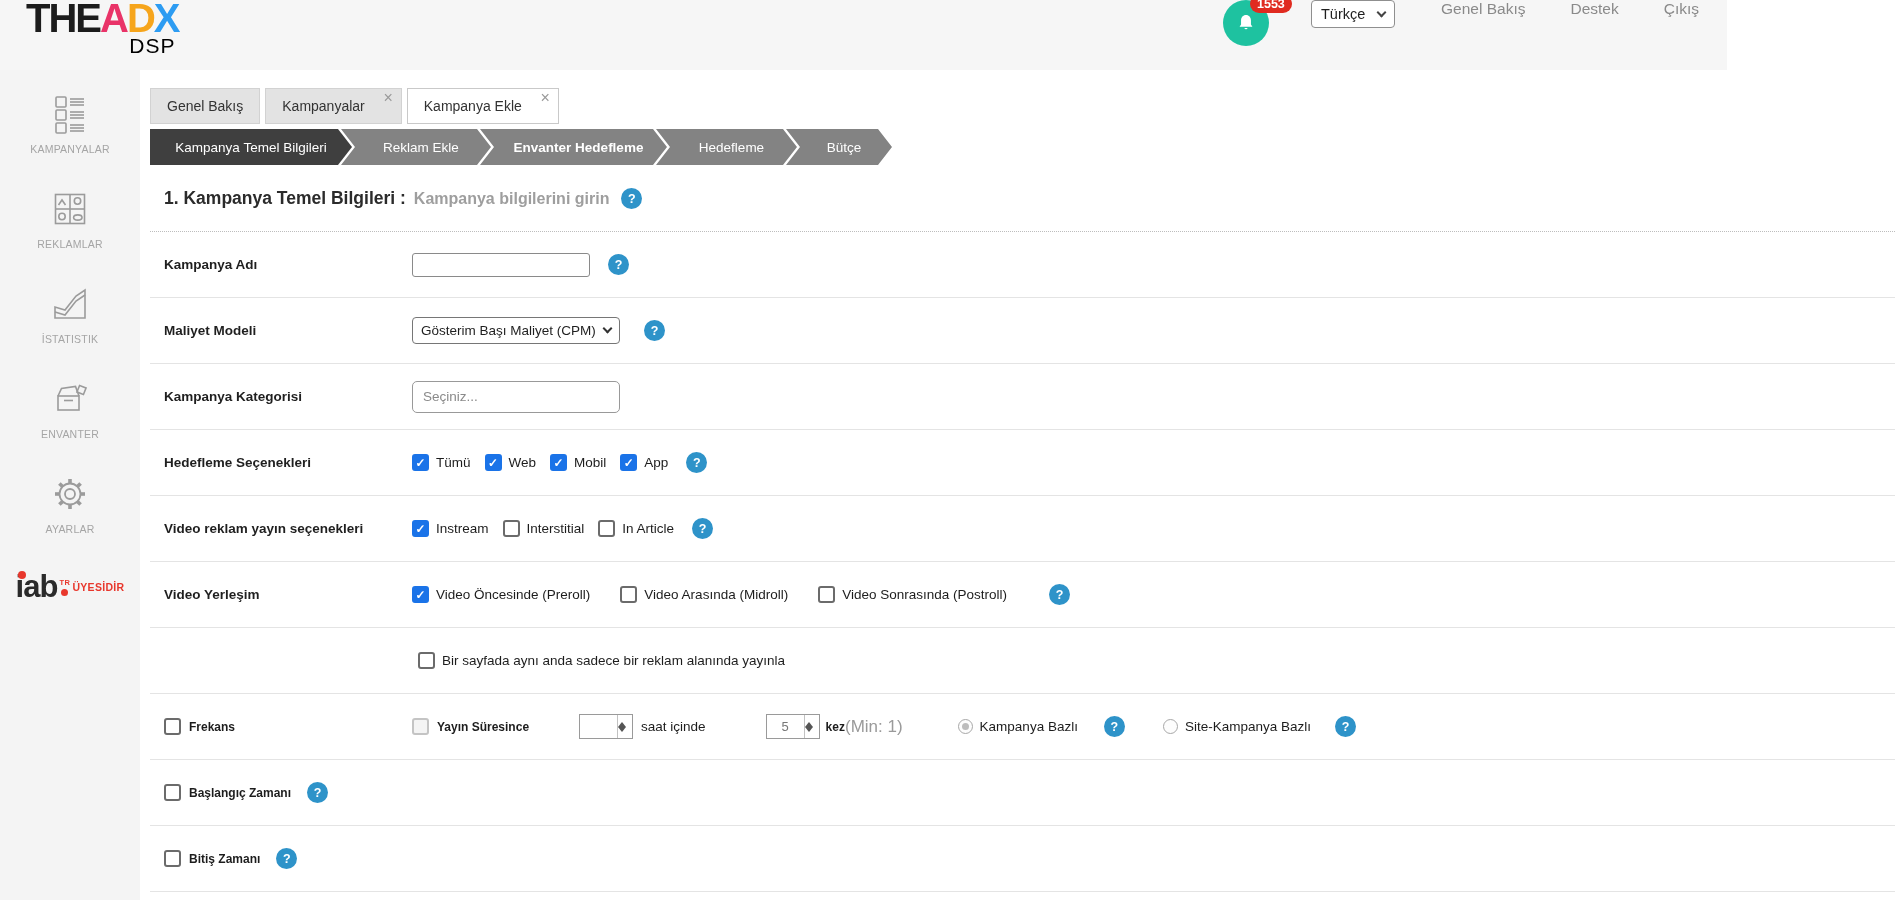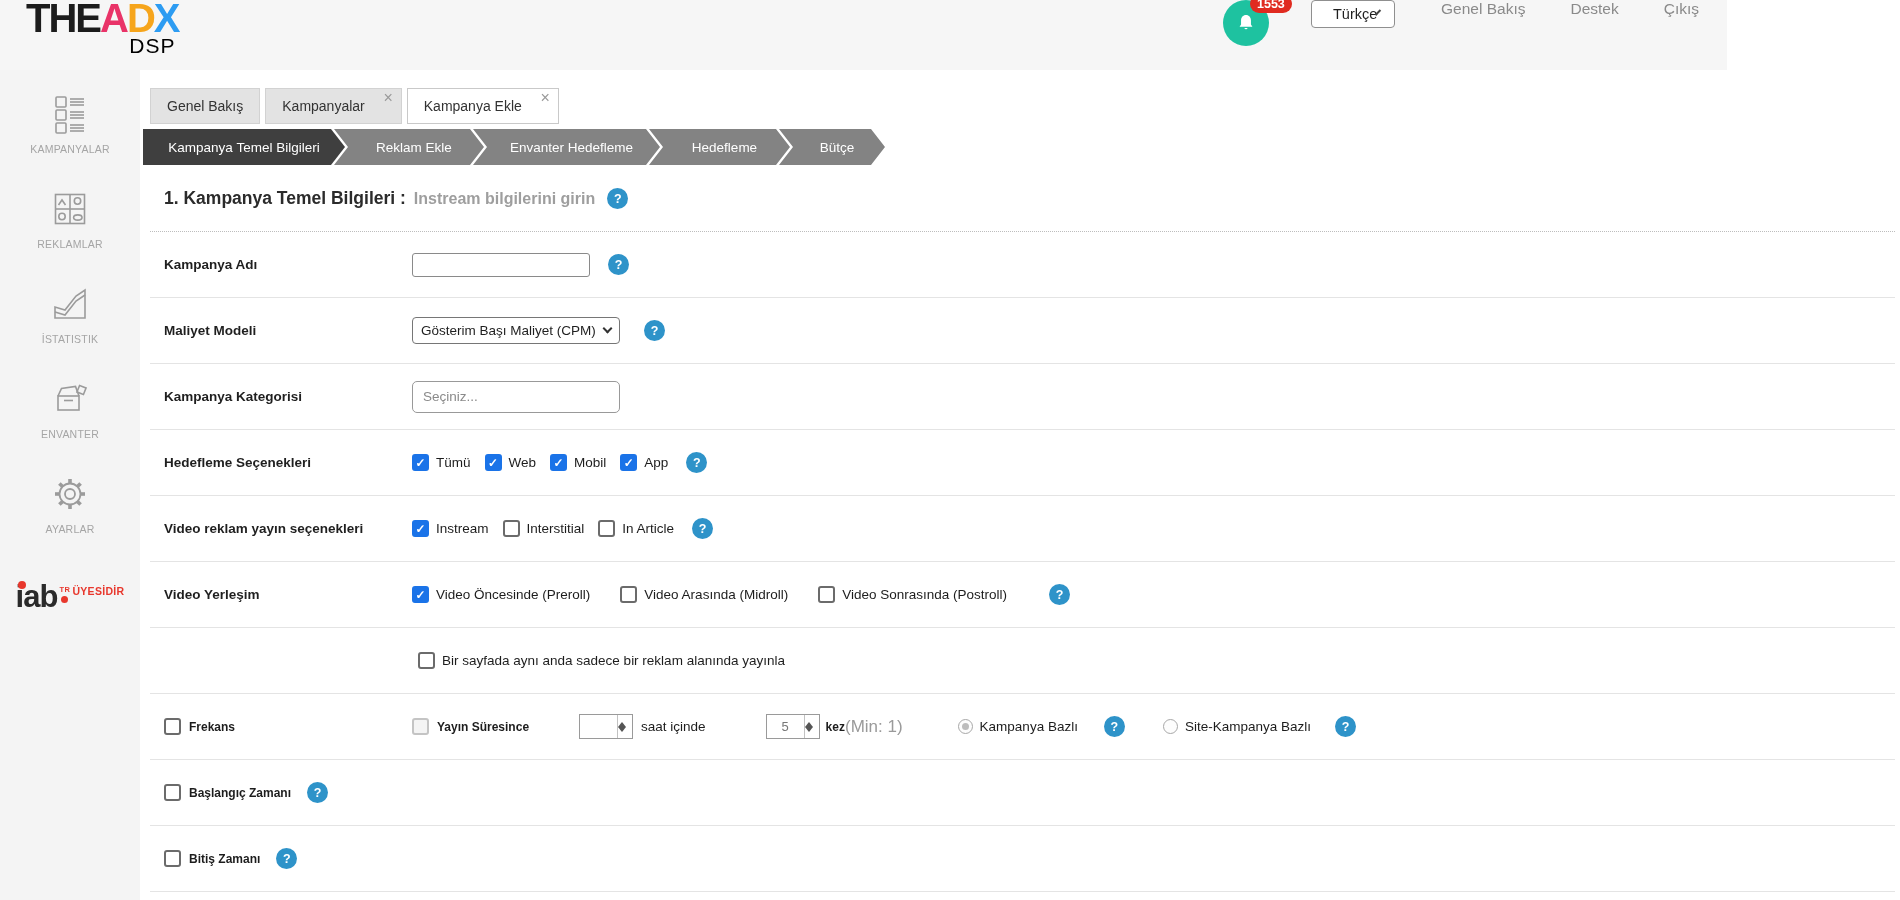--- a/index.html
+++ b/index.html
@@ -23,68 +23,68 @@
 
   .bell-wrap { margin-left:auto; position:relative; width:46px; height:46px; cursor:pointer; }
   .bell-circle { width:46px; height:46px; border-radius:50%; background:#1ec2a0; display:flex; align-items:center; justify-content:center; }
   .badge {
     position:absolute; top:-5px; left:27px; background:#e02b20; color:#fff;
     font-size:12.5px; font-weight:bold; padding:2px 7px; border-radius:11px; white-space:nowrap;
   }
   .lang {
     margin-left:42px; width:84px; height:28px; background:#fff;
     border:1px solid #8f8f8f; border-radius:4px; display:flex; align-items:center;
-    justify-content:space-between; padding:0 21px; font-size:14.5px; color:#1f1f1f; cursor:pointer;
+    justify-content:space-between; padding:0 9px; font-size:14.5px; color:#1f1f1f; cursor:pointer;
   }
   .chev { width:7px; height:7px; border-right:2px solid #444; border-bottom:2px solid #444; transform:rotate(45deg); margin-top:-4px; }
   .hmenu { display:flex; gap:45px; margin-left:46px; margin-right:28px; }
   .hmenu a { font-size:15.5px; color:#8a8a8a; text-decoration:none; cursor:pointer; white-space:nowrap; }
 
   
   .sidebar {
     position:absolute; top:70px; left:0; width:140px; bottom:0;
     background:#f4f4f4; display:flex; flex-direction:column; align-items:center;
   }
   .side-item { margin-top:22px; height:73px; display:flex; flex-direction:column; align-items:center; cursor:pointer; }
   .side-label { font-size:10.5px; color:#a5a5a5; margin-top:7px; letter-spacing:0.2px; white-space:nowrap; }
   .side-icon { display:block; }
 
-  .iab { display:flex; align-items:flex-start; margin-top:40px; position:relative; }
+  .iab { display:flex; align-items:center; margin-top:30px; position:relative; }
   .iab-word { font-size:31px; font-weight:bold; color:#2a2a2a; letter-spacing:-1px; line-height:0.8; position:relative; }
   .iab-idot { position:absolute; left:2px; top:-4px; width:8px; height:8px; border-radius:50%; background:#e8372c; }
   .iab-side { display:flex; flex-direction:column; align-items:center; margin-left:2px; }
   .iab-tr { font-size:7.5px; color:#e8372c; font-weight:bold; letter-spacing:0.5px; }
   .iab-period { width:7px; height:7px; border-radius:50%; background:#e8372c; margin-top:2px; }
   .iab-member { font-size:10.5px; color:#e8372c; font-weight:bold; margin-left:2px; letter-spacing:0.3px; }
 
   
   .main { position:absolute; top:70px; left:140px; right:0; bottom:0; background:#fff; }
 
   .tabbar { position:absolute; top:18px; left:10px; display:flex; }
   .tab {
     height:36px; background:#e3e3e3; border:1px solid #d2d2d2; display:flex; align-items:center;
     padding:0 16px; font-size:14px; color:#333; margin-right:5px; position:relative; cursor:pointer;
   }
   .tab.has-close { padding-right:36px; }
   .tab.active { background:#ffffff; border-color:#c9c9c9; }
   .tab-close { position:absolute; top:1px; right:8px; color:#9a9a9a; font-size:16px; line-height:16px; cursor:pointer; }
 
-  .wizard { position:absolute; top:59px; left:3px; display:flex; height:36px; }
+  .wizard { position:absolute; top:59px; left:10px; display:flex; height:36px; }
   .wstep {
     display:flex; align-items:center; justify-content:center; color:#fff; font-size:13.5px;
     background:#838383; cursor:pointer; white-space:nowrap;
     clip-path: polygon(0 0, calc(100% - 14px) 0, 100% 50%, calc(100% - 14px) 100%, 0 100%, 14px 50%);
     margin-left:-11px; padding-left:10px;
   }
   .wstep.first {
     clip-path: polygon(0 0, calc(100% - 14px) 0, 100% 50%, calc(100% - 14px) 100%, 0 100%);
     margin-left:0; padding-left:0;
   }
   .wstep.active { background:#3f3f3f; }
-  .w1{width:202px;} .w2{width:150px;} .w3{width:187px;} .w4{width:141px;} .w5{width:106px;}
+  .w1{width:202px;} .w2{width:150px;} .w3{width:187px;font-weight:bold;} .w4{width:141px;} .w5{width:106px;}
 
   
   .form { position:absolute; top:96px; left:10px; right:5px; }
   .form-title {
     height:66px; display:flex; align-items:center; padding-left:14px;
     border-bottom:1px dotted #bdbdbd;
   }
   .form-title .t1 { font-size:17.5px; font-weight:bold; color:#2b2b2b; }
   .form-title .t2 { font-size:16px; font-weight:bold; color:#9e9e9e; margin-left:8px; }
 
@@ -267,21 +267,21 @@
     <div class="wstep w2">Reklam Ekle</div>
     <div class="wstep w3">Envanter Hedefleme</div>
     <div class="wstep w4">Hedefleme</div>
     <div class="wstep w5">Bütçe</div>
   </div>
 
   <div class="form">
 
     <div class="form-title">
       <span class="t1">1. Kampanya Temel Bilgileri :</span>
-      <span class="t2">Instream bilgilerini girin</span>
+      <span class="t2">Kampanya bilgilerini girin</span>
       <span class="help ml12">?</span>
     </div>
 
     <div class="row">
       <div class="row-label">Kampanya Adı</div>
       <div class="row-controls">
         <input class="text-input" type="text" value="" style="">
         <span class="help ml18">?</span>
       </div>
     </div>

